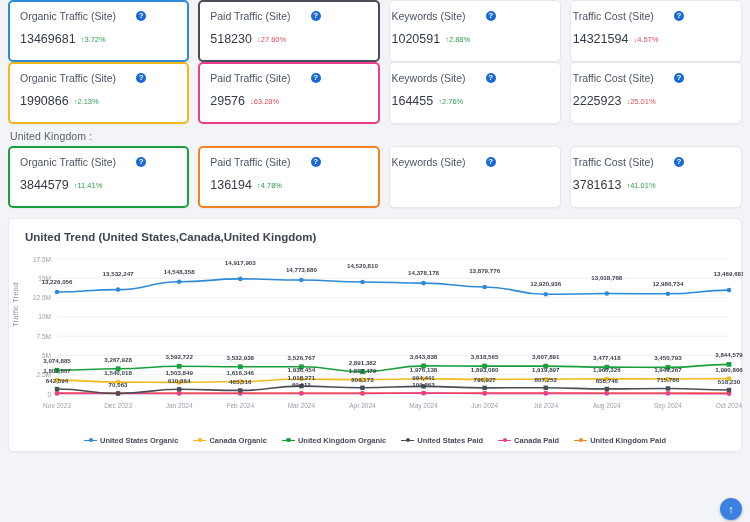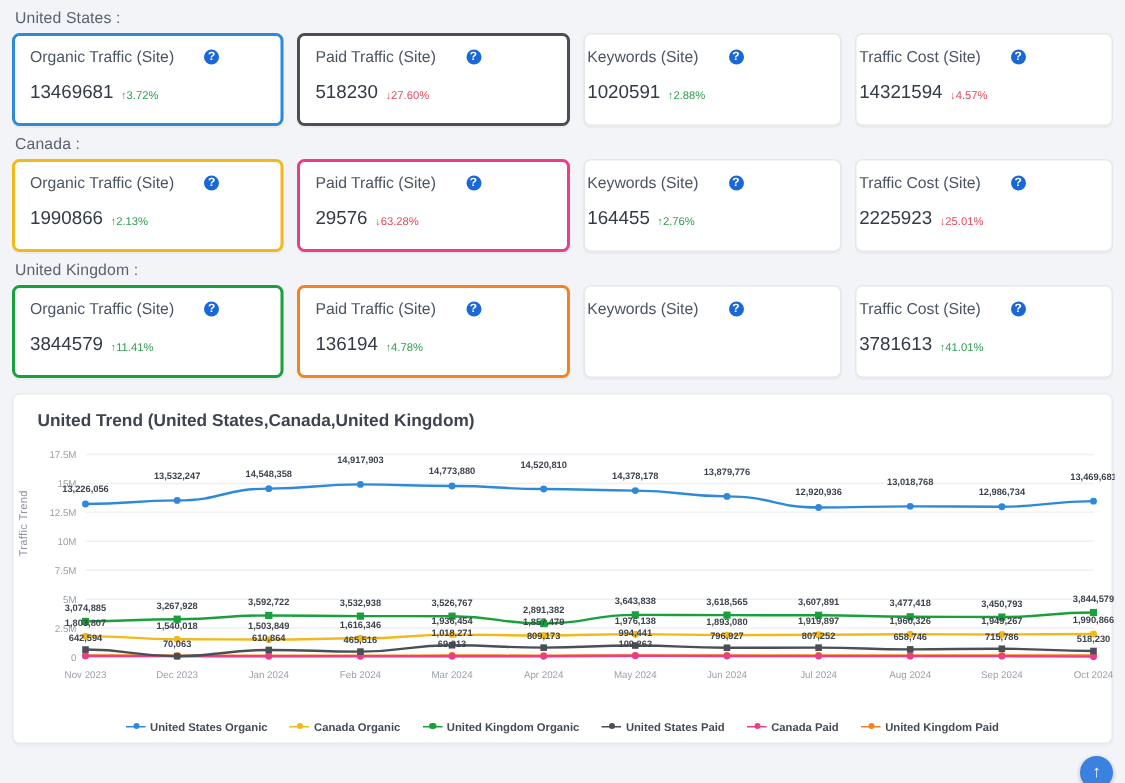--- a/index.html
+++ b/index.html
@@ -39,21 +39,21 @@
   .help-icon {
     display: inline-block;
     width: 10px; height: 10px; border-radius: 50%;
     background: #1868d8; color: #fff;
     font-size: 8px; line-height: 10px; text-align: center;
     font-weight: bold;
     flex: 0 0 auto;
   }
   .kpi-value-row {
     margin-top: 10px;
-    display: flex; align-items: flex-end; gap: 5px;
+    display: flex; align-items: center; gap: 5px;
     white-space: nowrap;
   }
   .kpi-value { font-size: 12.5px; color: #333b47; }
   .kpi-delta { font-size: 7.5px; }
   .kpi-delta.up { color: #2e9e4f; }
   .kpi-delta.down { color: #e14b5a; }
 
   
   .chart-panel {
     margin: 10px 8px 0 8px;
@@ -109,21 +109,20 @@
   svg { display: block; }
   text { font-family: "Liberation Sans", sans-serif; }
 </style>
 </head>
 <body>
 
 <div id="root">
 
   <div id="country-blocks">
       <div class="country-block">
-        <div class="country-label">United States :</div>
         <div class="cards-row">
           <div class="kpi-card hl" style="border-color: rgb(46, 138, 216);">
             <div class="kpi-title">
               <span>Organic Traffic (Site)</span>
               <span class="help-icon">?</span>
             </div>
             <div class="kpi-value-row">
               <span class="kpi-value">13469681</span>
               <span class="kpi-delta up">↑3.72%</span>
             </div>
@@ -154,21 +153,20 @@
               <span class="help-icon">?</span>
             </div>
             <div class="kpi-value-row">
               <span class="kpi-value">14321594</span>
               <span class="kpi-delta down">↓4.57%</span>
             </div>
           </div>
         </div>
       </div>
       <div class="country-block">
-        <div class="country-label">Canada :</div>
         <div class="cards-row">
           <div class="kpi-card hl" style="border-color: rgb(242, 185, 28);">
             <div class="kpi-title">
               <span>Organic Traffic (Site)</span>
               <span class="help-icon">?</span>
             </div>
             <div class="kpi-value-row">
               <span class="kpi-value">1990866</span>
               <span class="kpi-delta up">↑2.13%</span>
             </div>

